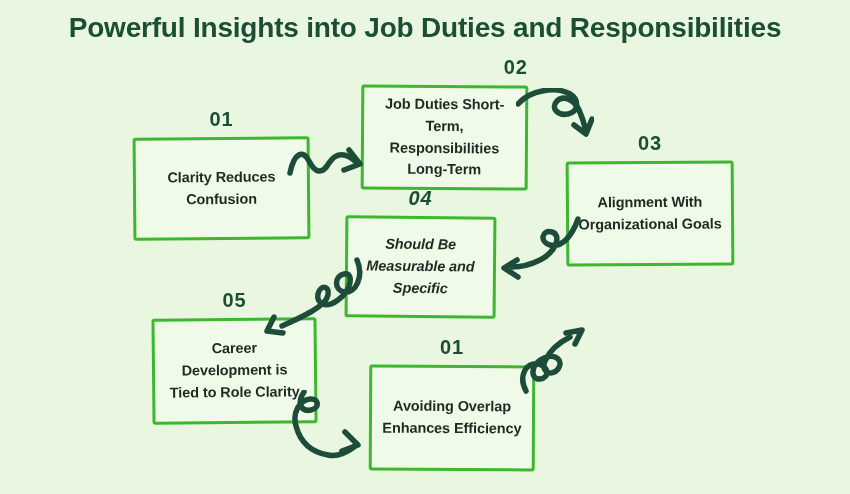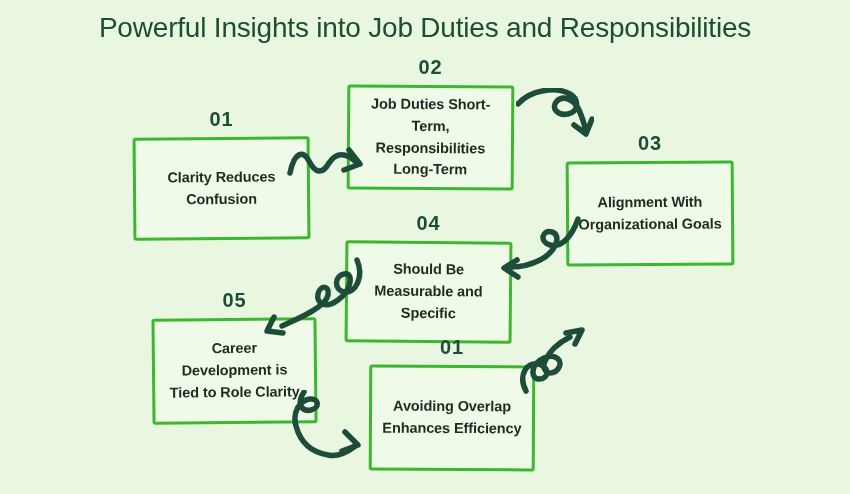--- a/index.html
+++ b/index.html
@@ -6,21 +6,21 @@
   .canvas{
     position:relative;
     width:850px;height:494px;
     background:#e9f7e0;
     overflow:hidden;
     font-family:"Liberation Sans", sans-serif;
   }
   .title{
     position:absolute;top:12px;left:0;width:100%;
     text-align:center;
-    font-size:28px;font-weight:normal;
+    font-size:28px;font-weight:bold;
     color:#1b4e34;
     letter-spacing:-0.2px;
     white-space:nowrap;
   }
   .step{
     position:absolute;
     display:flex;flex-direction:column;align-items:center;
   }
   .num{
     font-size:20px;font-weight:bold;color:#1b4e34;
@@ -35,23 +35,23 @@
     box-sizing:border-box;
     padding:4px;
   }
   .box-label{
     font-size:14.5px;font-weight:bold;color:#1e2b22;
     text-align:center;line-height:1.5;
     white-space:pre-line;letter-spacing:-0.1px;
   }
   
   .s1{left:133px;top:108px;width:177px;height:132px;}
-  .s2{left:347px;top:56px;width:167px;height:134px;}
+  .s2{left:361px;top:56px;width:167px;height:134px;align-items:flex-end;}
   .s3{left:566px;top:132px;width:168px;height:134px;}
-  .s4{left:345px;top:212px;width:167px;height:131px;}
+  .s4{left:345px;top:187px;width:151px;height:131px;font-style:italic;}
   .s5{left:152px;top:289px;width:165px;height:135px;}
   .s6{left:369px;top:336px;width:166px;height:135px;}
   .s7{left:597px;top:263px;width:170px;height:134px;}
   .s1 .box{transform:rotate(-0.5deg);}
   .s2 .box{transform:rotate(0.4deg);}
   .s3 .box{transform:rotate(-0.4deg);}
   .s4 .box{transform:rotate(0.5deg);}
   .s5 .box{transform:rotate(-0.6deg);}
   .s6 .box{transform:rotate(0.3deg);}
   .s7 .box{transform:rotate(-0.5deg);}

